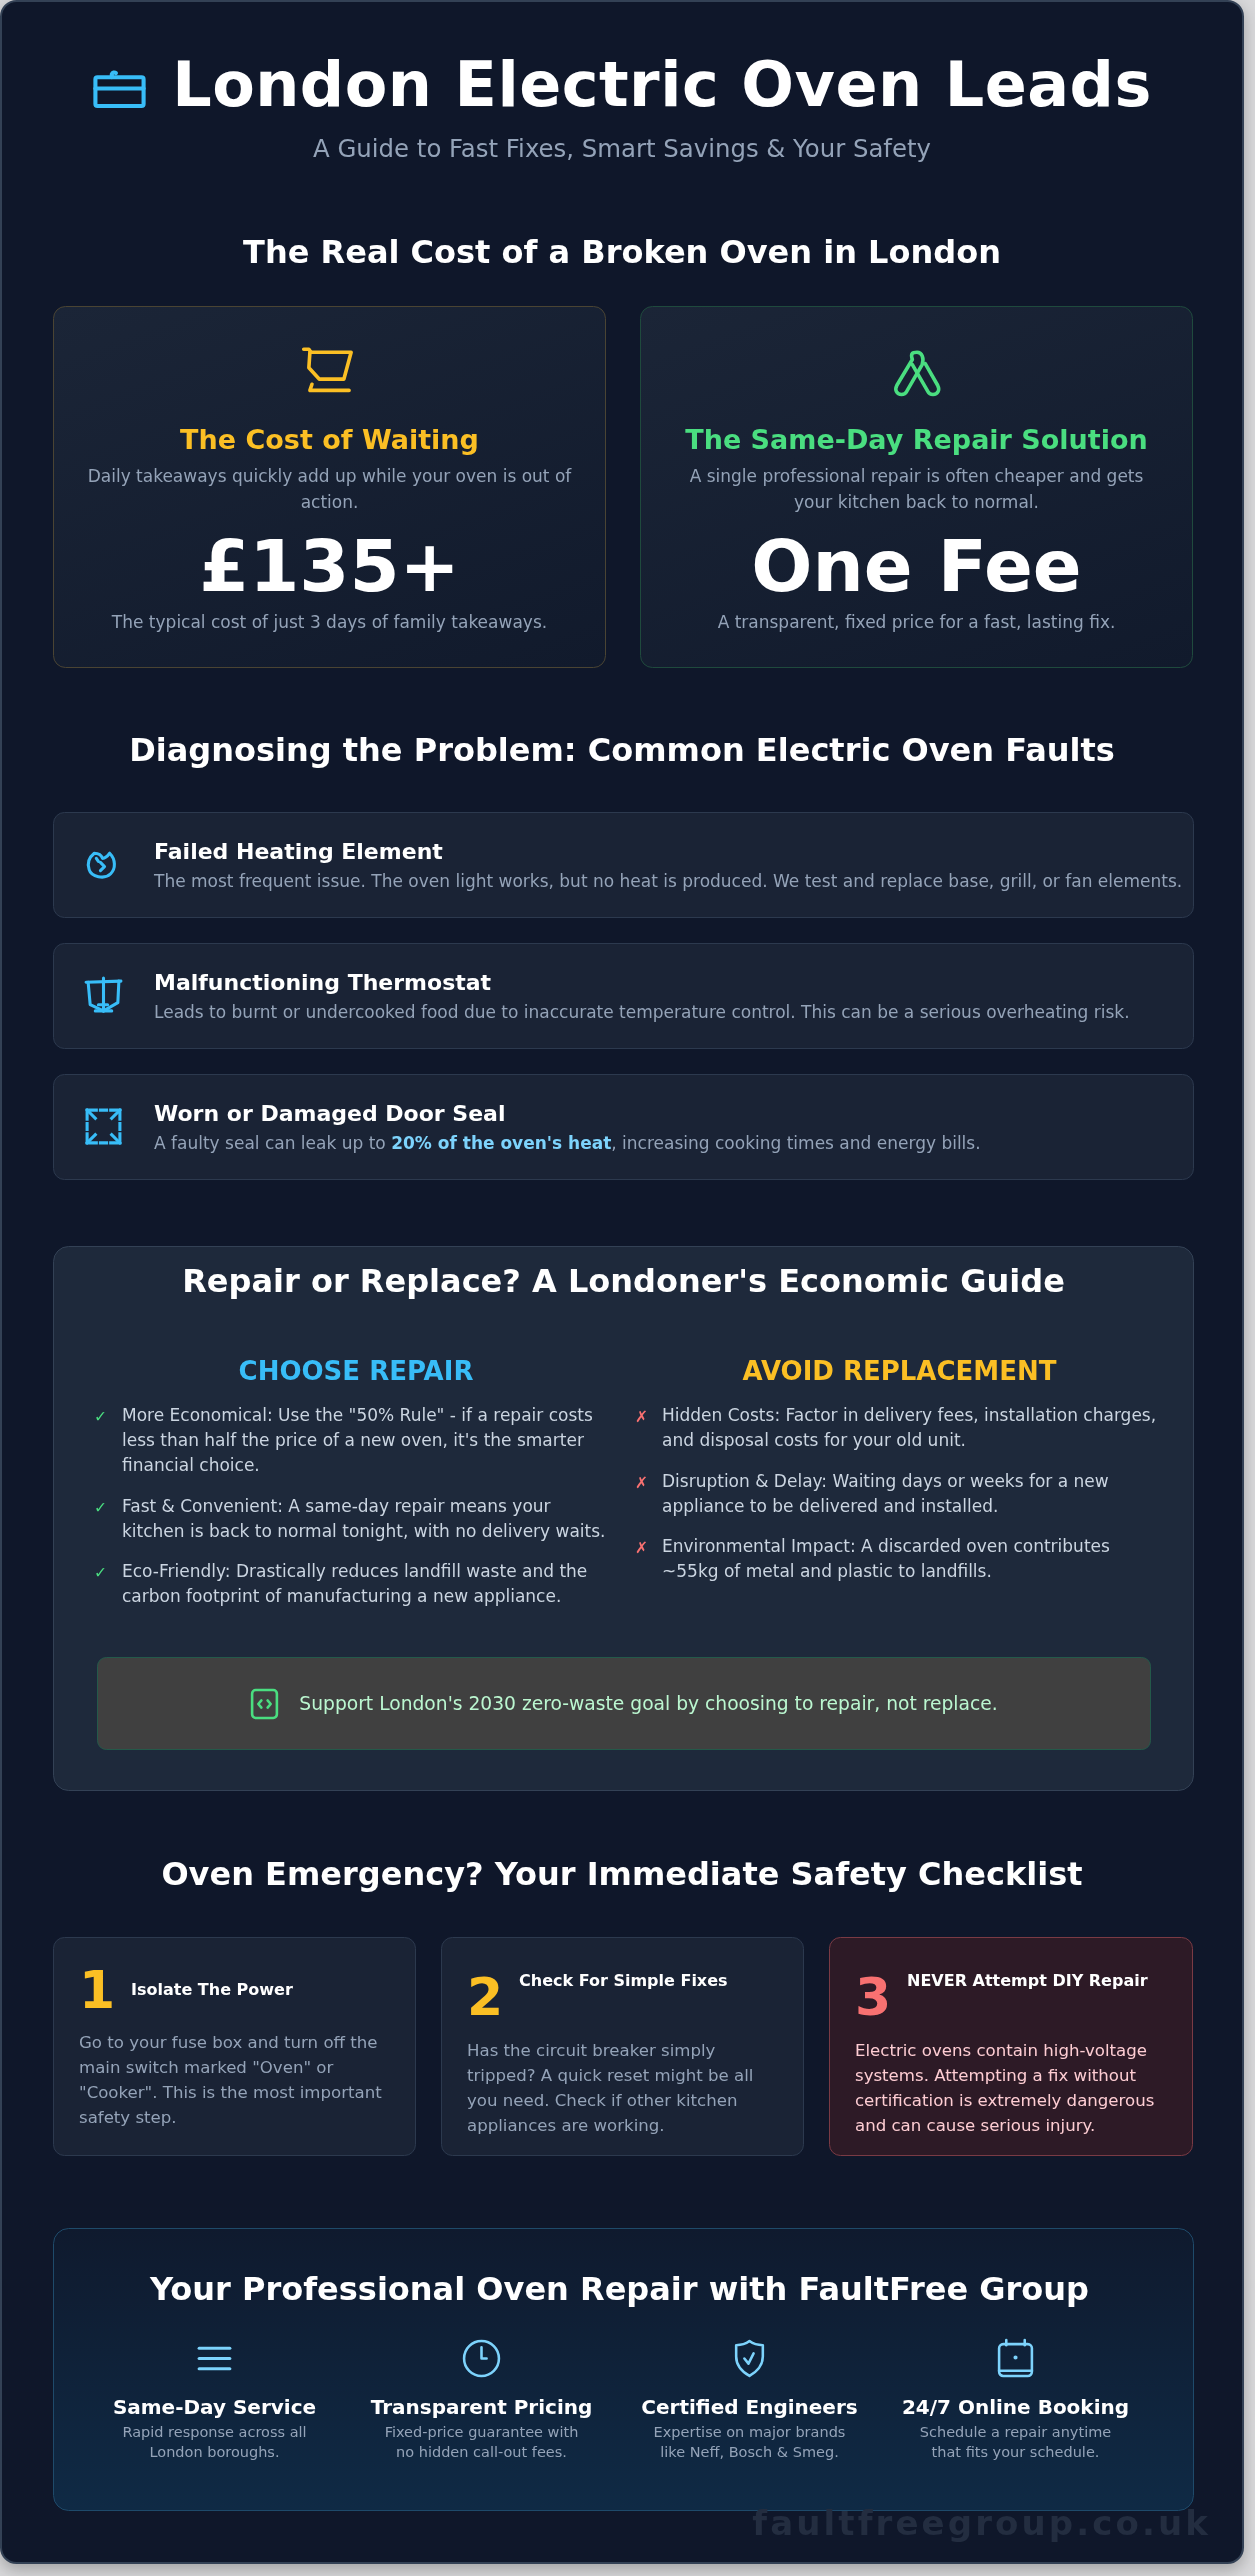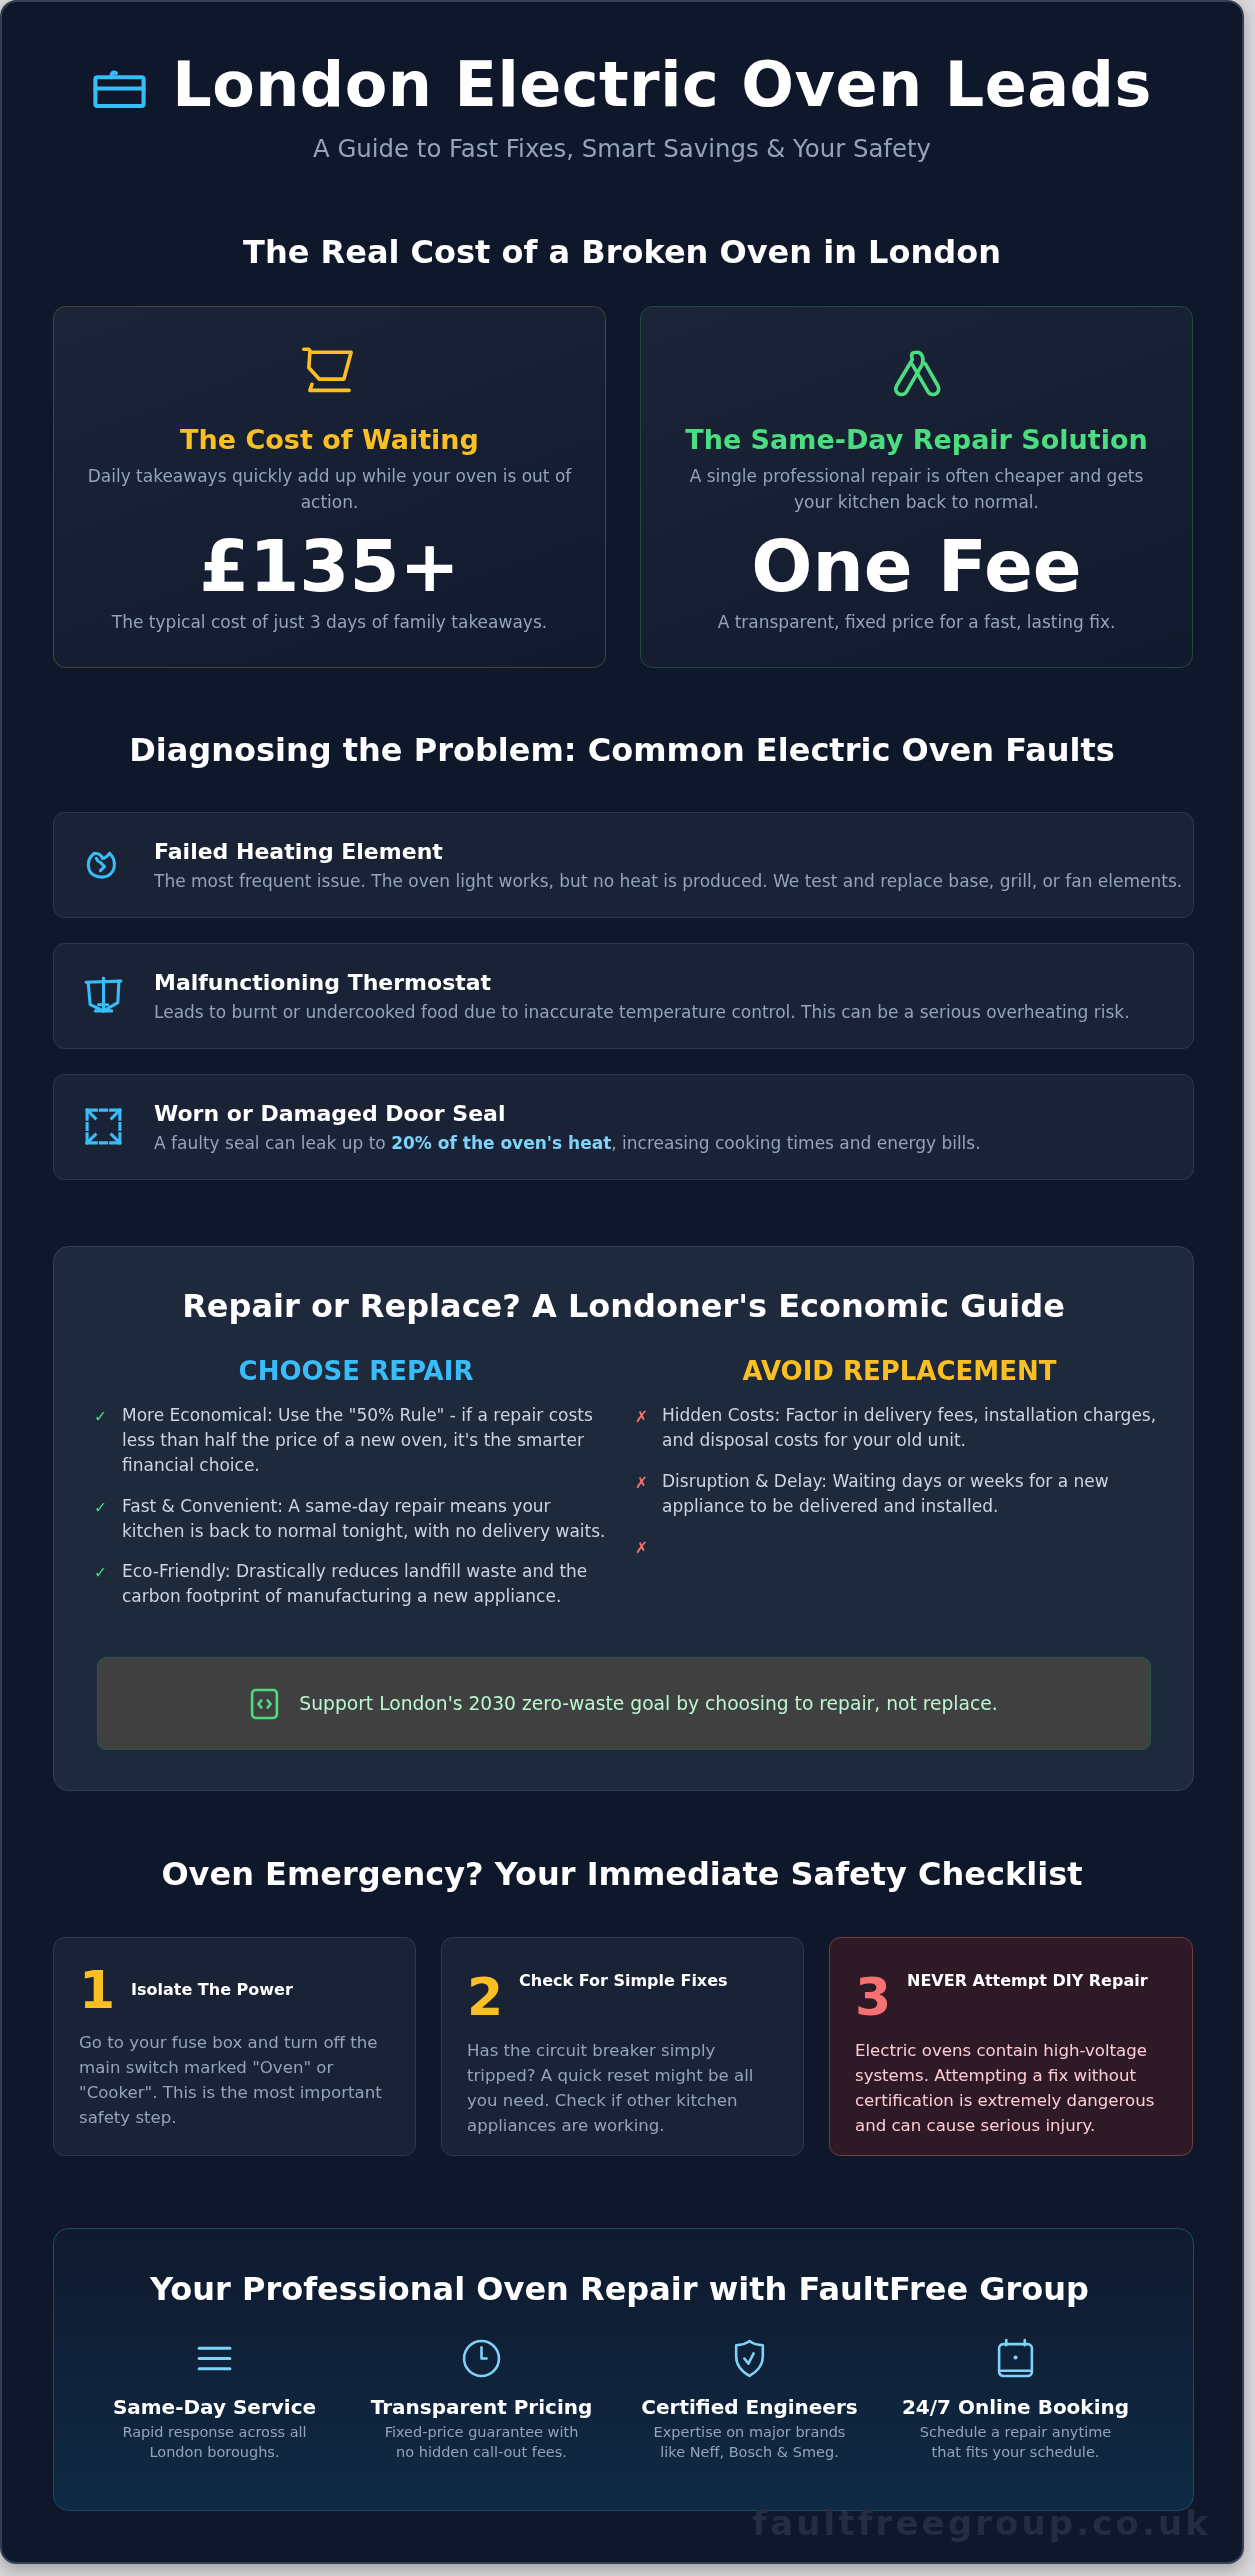--- a/index.html
+++ b/index.html
@@ -54,21 +54,21 @@
   .fault-icon { position: absolute; left: 29px; top: 31px; width: 41px; height: 41px; }
   .fault-title { position: absolute; left: 100px; top: 26px; font-size: 22px; font-weight: bold; color: #ffffff; }
   .fault-desc { position: absolute; left: 100px; top: 58px; font-size: 17px; color: #94a3b8; white-space: nowrap; }
   .fault-desc b { color: #7dd3fc; }
 
   
   .econ-box {
     left: 51px; top: 1244px; width: 1141px; height: 545px;
     background: #1e293b; border: 1px solid #334155; border-radius: 15.6px;
   }
-  .econ-title { position: absolute; left: 0; right: 0; top: 40px; text-align: center; font-size: 32px; font-weight: bold; color: #ffffff; }
+  .econ-title { position: absolute; left: 0; right: 0; top: 15px; text-align: center; font-size: 32px; font-weight: bold; color: #ffffff; }
   .col-head { position: absolute; top: 109px; font-size: 26px; font-weight: bold; text-align: center; }
   .col-list { position: absolute; top: 156px; list-style: none; }
   .col-list li { position: relative; font-size: 17px; line-height: 25px; color: #cbd5e1; margin-bottom: 15.6px; }
   .col-list li .mark { position: absolute; font-size: 15.6px; top: 2.1px; }
   .col-list.pros { left: 40px; width: 524px; }
   .col-list.pros li { padding-left: 28px; }
   .col-list.pros .mark { left: 0; color: #4ade80; }
   .col-list.cons { left: 581px; width: 529px; }
   .col-list.cons li { padding-left: 27px; }
   .col-list.cons .mark { left: 0; color: #f87171; }
@@ -198,21 +198,21 @@
     <ul class="col-list pros">
       <li><span class="mark">✓</span><span>More Economical: Use the "50% Rule" - if a repair costs less than half the price of a new oven, it's the smarter financial choice.</span></li>
       <li><span class="mark">✓</span><span>Fast &amp; Convenient: A same-day repair means your kitchen is back to normal tonight, with no delivery waits.</span></li>
       <li><span class="mark">✓</span><span>Eco-Friendly: Drastically reduces landfill waste and the carbon footprint of manufacturing a new appliance.</span></li>
     </ul>
 
     <div class="col-head" style="left:581px; width:529px; color:#fbbf24;">AVOID REPLACEMENT</div>
     <ul class="col-list cons">
       <li><span class="mark">✗</span><span>Hidden Costs: Factor in delivery fees, installation charges, and disposal costs for your old unit.</span></li>
       <li><span class="mark">✗</span><span>Disruption &amp; Delay: Waiting days or weeks for a new appliance to be delivered and installed.</span></li>
-      <li><span class="mark">✗</span></li>
+      <li><span class="mark">✗</span><span>Environmental Impact: A discarded oven contributes ~55kg of metal and plastic to landfills.</span></li>
     </ul>
 
     <div class="zero-banner">
       <svg class="zero-icon" viewBox="0 0 56 62" fill="none" stroke="#4ade80" stroke-width="5" stroke-linecap="round" stroke-linejoin="round">
         <rect x="4" y="4" width="48" height="54" rx="7"></rect>
         <path d="M22 24 l-6 7 l6 7"></path>
         <path d="M34 24 l6 7 l-6 7"></path>
       </svg>
       <span class="txt">Support London's 2030 zero-waste goal by choosing to repair, not replace.</span>
     </div>

